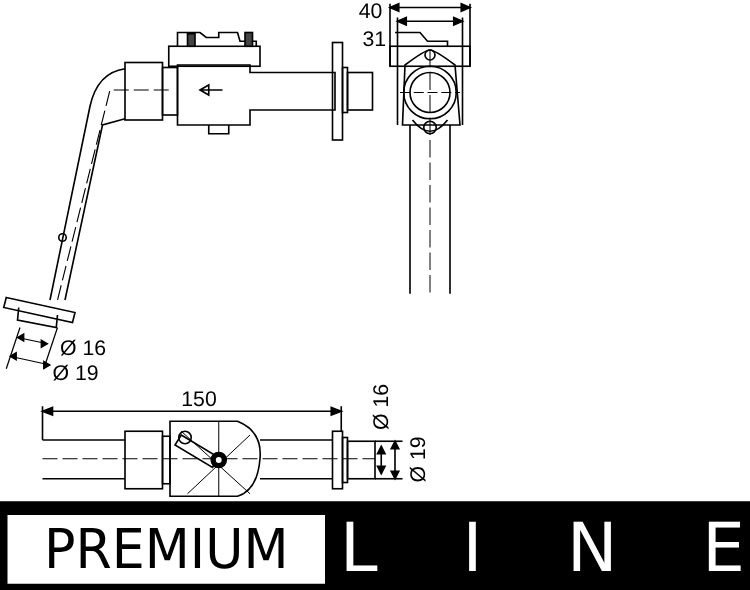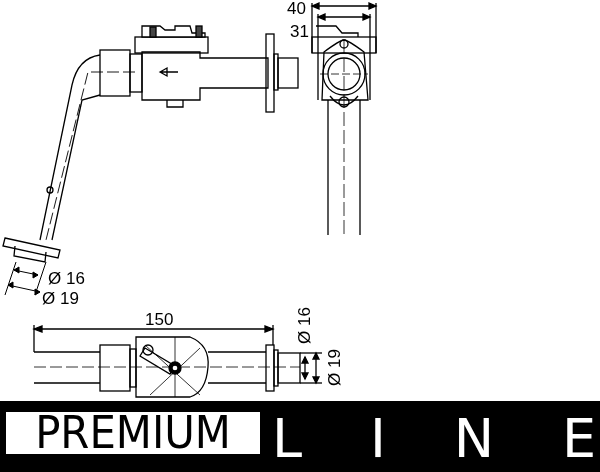--- a/index.html
+++ b/index.html
@@ -1,20 +1,20 @@
 <!DOCTYPE html>
 <html><head>
 <meta charset="utf-8">
 <style>
   html,body{margin:0;padding:0;background:#fff;}
   body{width:600px;height:472px;position:relative;overflow:hidden;font-family:"Liberation Sans",sans-serif;}
   svg.drawing{position:absolute;left:0;top:0;}
   .dim{font-family:"Liberation Sans",sans-serif;font-size:17px;fill:#000;}
   .banner{position:absolute;left:0;top:401px;width:600px;height:71px;background:#000;}
-  .premium-box{position:absolute;left:6px;top:412px;width:254px;height:42px;background:#fff;display:flex;align-items:center;justify-content:center;}
+  .premium-box{position:absolute;left:6px;top:412px;width:254px;height:55px;background:#fff;display:flex;align-items:center;justify-content:center;}
   .premium-text{font-family:"DejaVu Sans",sans-serif;font-size:44px;letter-spacing:0px;color:#000;line-height:1;transform:scaleX(0.95);}
   .line-text{position:absolute;left:272px;top:411px;width:324px;height:56px;display:flex;justify-content:space-between;align-items:center;color:#fff;font-family:"DejaVu Sans",sans-serif;font-size:54px;line-height:1;}
   .line-text span{display:block;}
 </style>
 </head>
 <body>
 
 <svg class="drawing" width="600" height="400" viewBox="0 0 600 400" fill="none" stroke="#000" stroke-width="1.3">
 
   <g>

